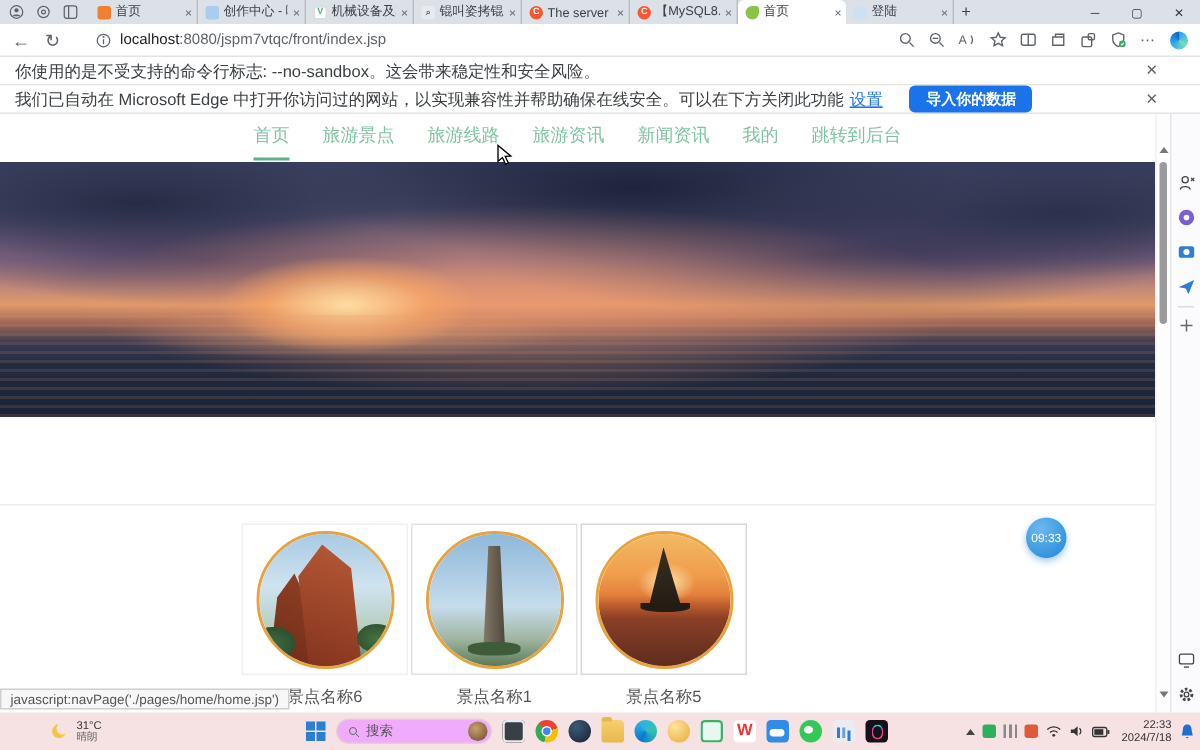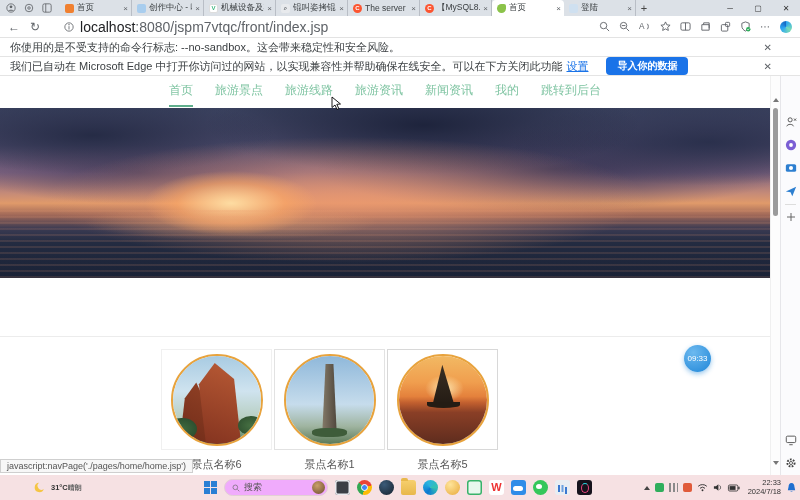--- a/index.html
+++ b/index.html
@@ -23,21 +23,21 @@
   .fav4, .fav5 { background:#fc5531; border-radius:50%; }
   .fav6 { background:#8bc34a; border-radius:50% 2px 50% 50%; }
   .fav7 { background:#cfe0f0; }
   .newtab { width:16px; display:flex; align-items:center; justify-content:center; color:#444; font-size:11px; }
   .wincontrols { margin-left:auto; display:flex; }
   .winbtn { width:28px; display:flex; align-items:center; justify-content:center; color:#333; font-size:8px; }
 
   
   .toolbar { height:22px; background:#fff; border-bottom:1px solid #e3e3e3; display:flex; align-items:center; padding:0 8px; gap:10px; }
   .nav-ico { color:#5f6368; font-size:12px; line-height:1; }
-  .urlbox { flex:1; display:flex; align-items:center; gap:6px; font-size:14px; padding-left:14px; }
+  .urlbox { flex:1; display:flex; align-items:center; gap:6px; font-size:10px; padding-left:14px; }
   .url-host { color:#202124; }
   .url-rest { color:#5f6368; }
   .toolbar-right { display:flex; align-items:center; gap:9px; }
   .toolbar-right svg { display:block; }
   .dots { color:#5f6368; font-size:10px; letter-spacing:1px; }
   .copilot { width:12px; height:12px; border-radius:50%; background:conic-gradient(#2aa4f4,#7bdcb5,#2aa4f4 70%,#1565c0); }
 
   
   .notice { height:19px; background:#fff; border-bottom:1px solid #e4e4e4; display:flex; align-items:center; padding:0 30px 0 10px; font-size:11px; color:#3c4043; position:relative; }
   .notice .n-close { position:absolute; right:28px; color:#5f6368; font-size:10px; }
@@ -126,21 +126,21 @@
 
   
   .sidebar { width:20px; background:#fbfbfd; border-left:1px solid #e6e6ea; position:relative; }
   .sb-ico { position:absolute; left:50%; transform:translateX(-50%); }
   .sb-divider { position:absolute; left:4px; right:4px; top:128px; border-top:1px solid #ddd; }
   .sb-plus { top:134px; color:#666; font-size:11px; }
 
   
   .taskbar { height:25px; background:#f6e1e3; display:flex; align-items:center; position:relative; }
   .tb-weather { position:absolute; left:34px; display:flex; align-items:center; gap:4px; }
-  .wx-text { display:flex; flex-direction:row; line-height:1.05;font-weight:bold; }
+  .wx-text { display:flex; flex-direction:column; line-height:1.05; }
   .wx-temp { font-size:7.5px; color:#333; }
   .wx-cond { font-size:7px; color:#666; }
   .tb-center { position:absolute; left:204px; display:flex; align-items:center; gap:7px; }
   .win-start { width:13px; height:13px; display:grid; grid-template-columns:6px 6px; grid-template-rows:6px 6px; gap:1px; }
   .win-start span { background:#2a7fd4; }
   .tb-search { width:104px; height:17px; background:#f0abfc; border:1px solid #e2d0d4; border-radius:9px; display:flex; align-items:center; padding:0 2px 0 7px; gap:4px; }
   .tb-search .s-label { font-size:9px; color:#555; flex:1; }
   .s-avatar { width:13px; height:13px; border-radius:50%; background:radial-gradient(circle at 40% 35%,#caa06a,#6a4a30); }
   .app-ico { width:15px; height:15px; border-radius:3px; position:relative; flex:0 0 auto; }
   .ai-taskview { background:#3a3f46; box-shadow:inset 0 0 0 1.5px #e8eaee; }

